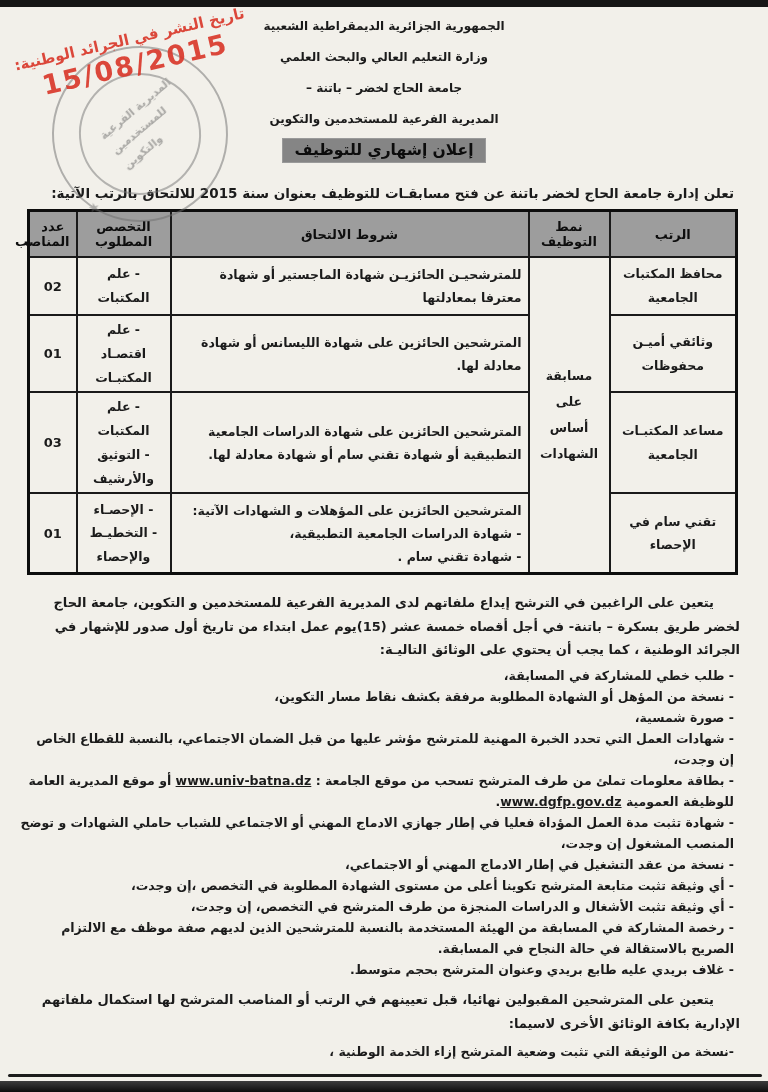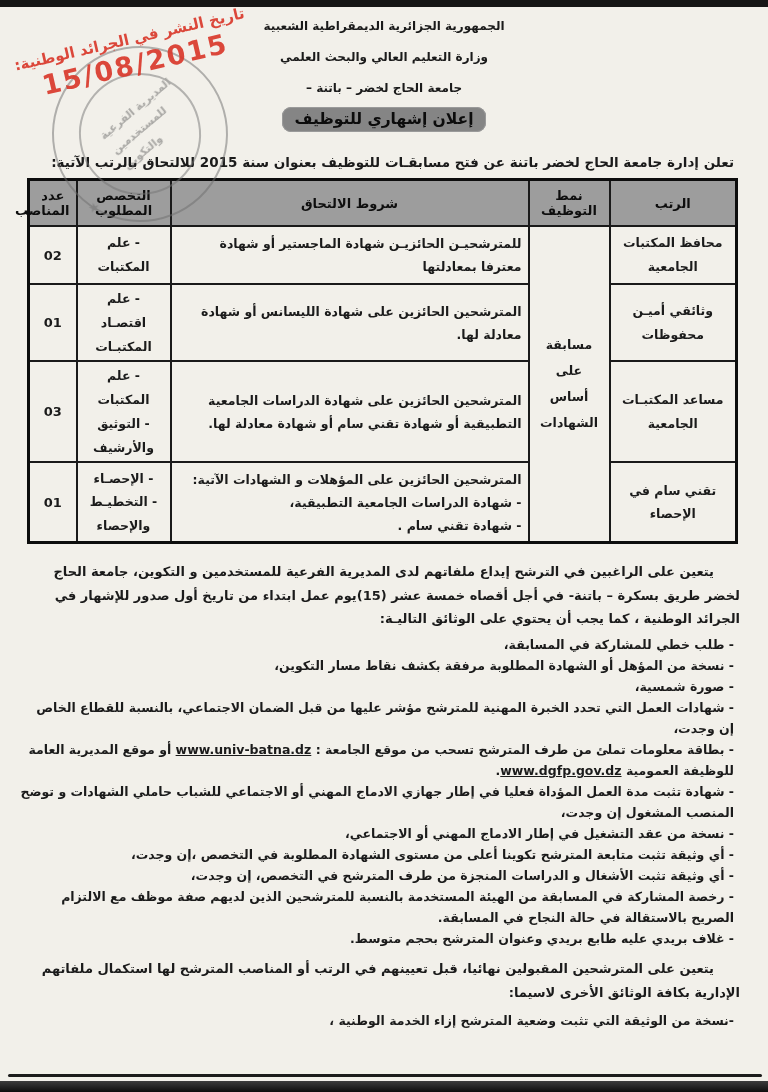--- a/index.html
+++ b/index.html
@@ -30,21 +30,21 @@
   .st2{top:78px;transform:rotate(-30deg);}
   .st3{top:100px;transform:rotate(-30deg);}
   .stamp-star{position:absolute;bottom:16px;left:24px;color:#6a6a6a;font-size:13px;filter:blur(.4px);}
 
   
   .header{position:relative;text-align:center;padding-top:11px;z-index:3;}
   .h-line{height:31px;line-height:31px;font-size:12px;font-weight:bold;}
   .banner-wrap{margin-top:3px;height:30px;}
   .banner{
     display:inline-block;background:#858585;color:#0c0c0c;font-size:15.5px;font-weight:bold;
-    padding:3px 12px 4px;box-shadow:0 0 0 1px #9a9a9a inset;border-radius:9px;
+    padding:3px 12px 4px;box-shadow:0 0 0 1px #9a9a9a inset;
   }
 
   .intro{margin:17px 34px 8px 28px;font-size:13.5px;font-weight:bold;text-align:right;}
 
   
   table.jobs{
     border-collapse:collapse;margin:4px 30px 0;width:708px;table-layout:fixed;
     border:3px solid #0d0d0d;font-size:12.5px;
   }
   table.jobs th,table.jobs td{border:2px solid #1a1a1a;font-weight:bold;vertical-align:middle;padding:2px 6px;}
@@ -81,20 +81,21 @@
 
   <div class="annotation">
     <div class="l1">تاريخ النشر في الجرائد الوطنية:</div>
     <div class="l2">15/08/2015</div>
   </div>
 
   <div class="header">
     <div class="h-line">الجمهورية الجزائرية الديمقراطية الشعبية</div>
     <div class="h-line">وزارة التعليم العالي والبحث العلمي</div>
     <div class="h-line">جامعة الحاج لخضر – باتنة –</div>
+    <div class="h-line">المديرية الفرعية للمستخدمين والتكوين</div>
     <div class="banner-wrap">
       <span class="banner">إعلان إشهاري للتوظيف</span>
     </div>
   </div>
 
   <div class="intro">تعلن إدارة جامعة الحاج لخضر باتنة عن فتح مسابقـات للتوظيف بعنوان سنة 2015 للالتحاق بالرتب الآتية:</div>
 
   <table class="jobs">
     <colgroup>
       <col style="width:127px">

